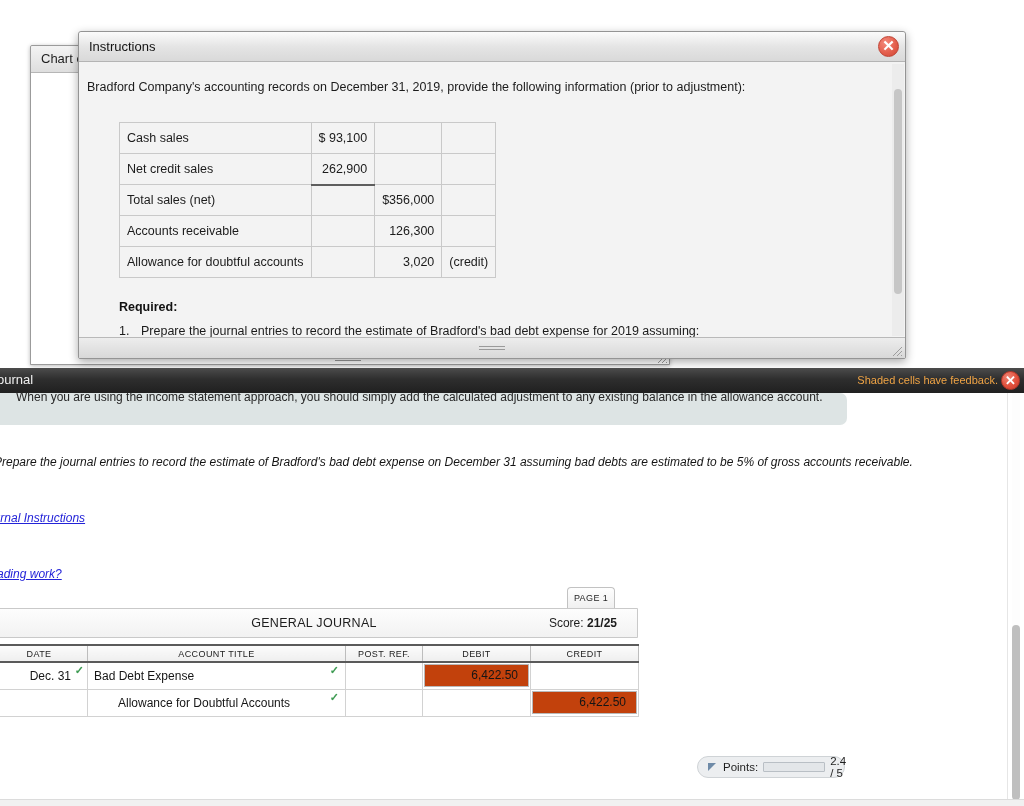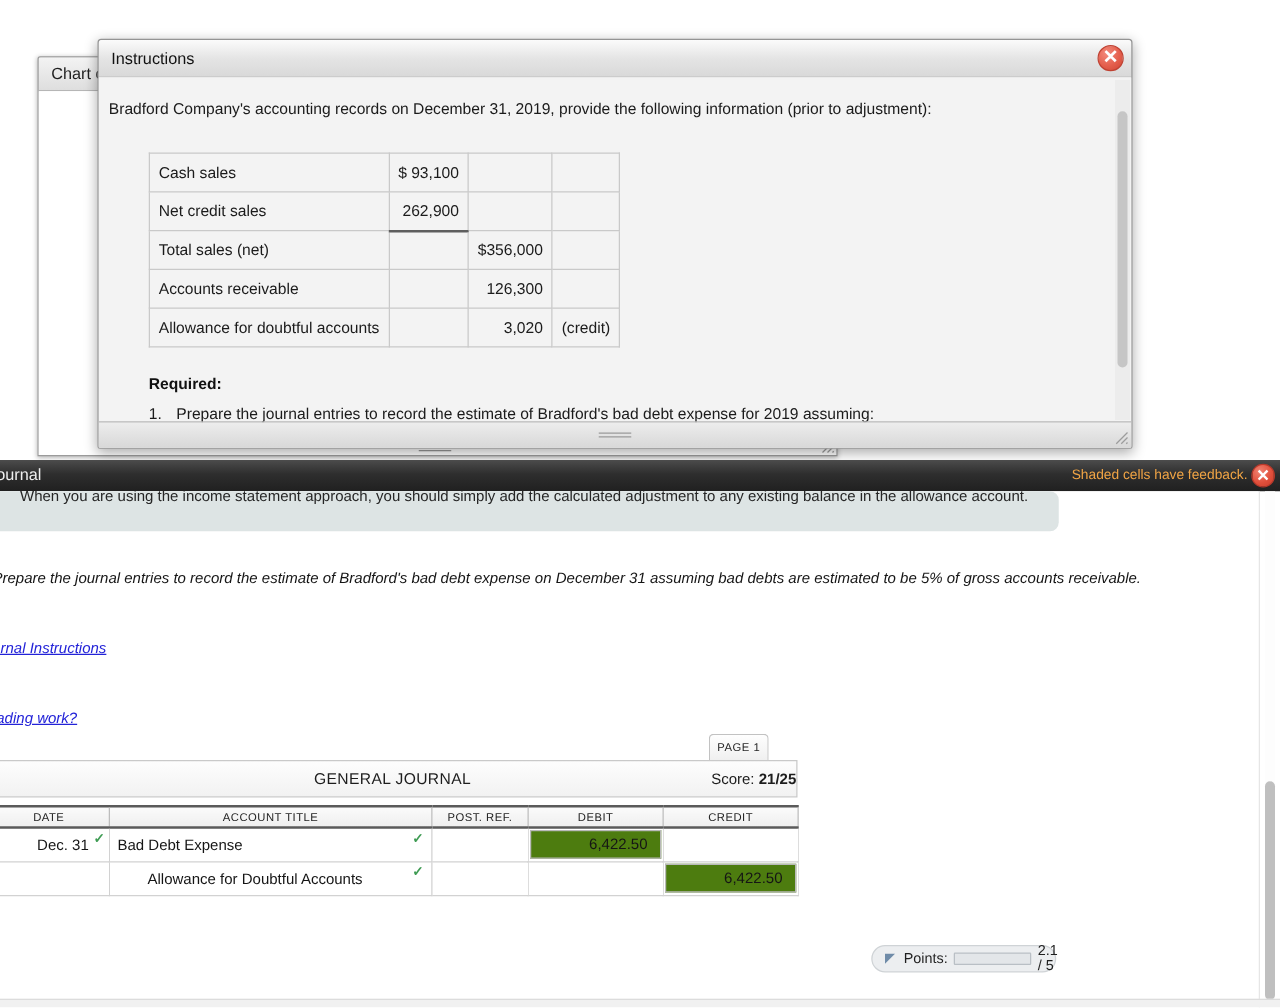--- a/index.html
+++ b/index.html
@@ -198,21 +198,21 @@
     background: linear-gradient(to bottom, #fdfdfd 0%, #f2f2f2 100%);
     border: 1px solid #c9c9c9;
     border-radius: 5px 0 0 0;
   }
   .gj-title {
     position:absolute; left: 0; right: 0; top: 7px;
     text-align: center;
     font-size: 12.5px; letter-spacing: .3px; color: #1d1d1d;
   }
   .gj-score {
-    position:absolute; right: 0; top: 7px;
+    position:absolute; right: 20px; top: 7px;
     font-size: 12px; color: #1d1d1d;
   }
   .gj-score b { font-weight: bold; }
 
   
   .gj-table {
     position:absolute; left: -10px; top: 251px;
     width: 648px;
     border-collapse: collapse;
     background: #fff;
@@ -239,21 +239,21 @@
   col.c-title  { width: 258px; }
   col.c-ref    { width: 77px; }
   col.c-debit  { width: 108px; }
   col.c-credit { width: 108px; }
   td.date { text-align: right; padding-right: 16px; }
   td.acct { text-align: left; }
   td.acct.indent { padding-left: 30px; }
   td.amt  { text-align: right; }
   .money-cell {
     display: block;
-    background: #4d7c0f;
+    background: #c2410c;
     border: 1px solid #b9b9b9;
     height: 23px;
     line-height: 21px;
     margin: 1px -5px;
     padding-right: 10px;
     text-align: right;
     font-size: 12px;
     padding-left: 33px;
   }
   .tick {
@@ -480,21 +480,21 @@
     <div class="points">
       <span class="arrow">
         <svg width="11" height="11" viewBox="0 0 11 11">
           <path d="M1 1 L1 9 L9 1 Z" fill="#6f8ba8"></path>
         </svg>
       </span>
       <span>Points:</span>
       <span class="bar-outer">
         <span class="bar-inner" id="pointsBar" style="width: 84%; background: rgb(91, 131, 189);"></span>
       </span>
-      <span>2.1 / 5</span>
+      <span>2.4 / 5</span>
     </div>
 
   </div>
 
   <div class="vline"></div>
   <div class="page-scroll">
     <div class="track"></div>
     <div class="thumb"></div>
   </div>
   <div class="bottom-strip"></div>

